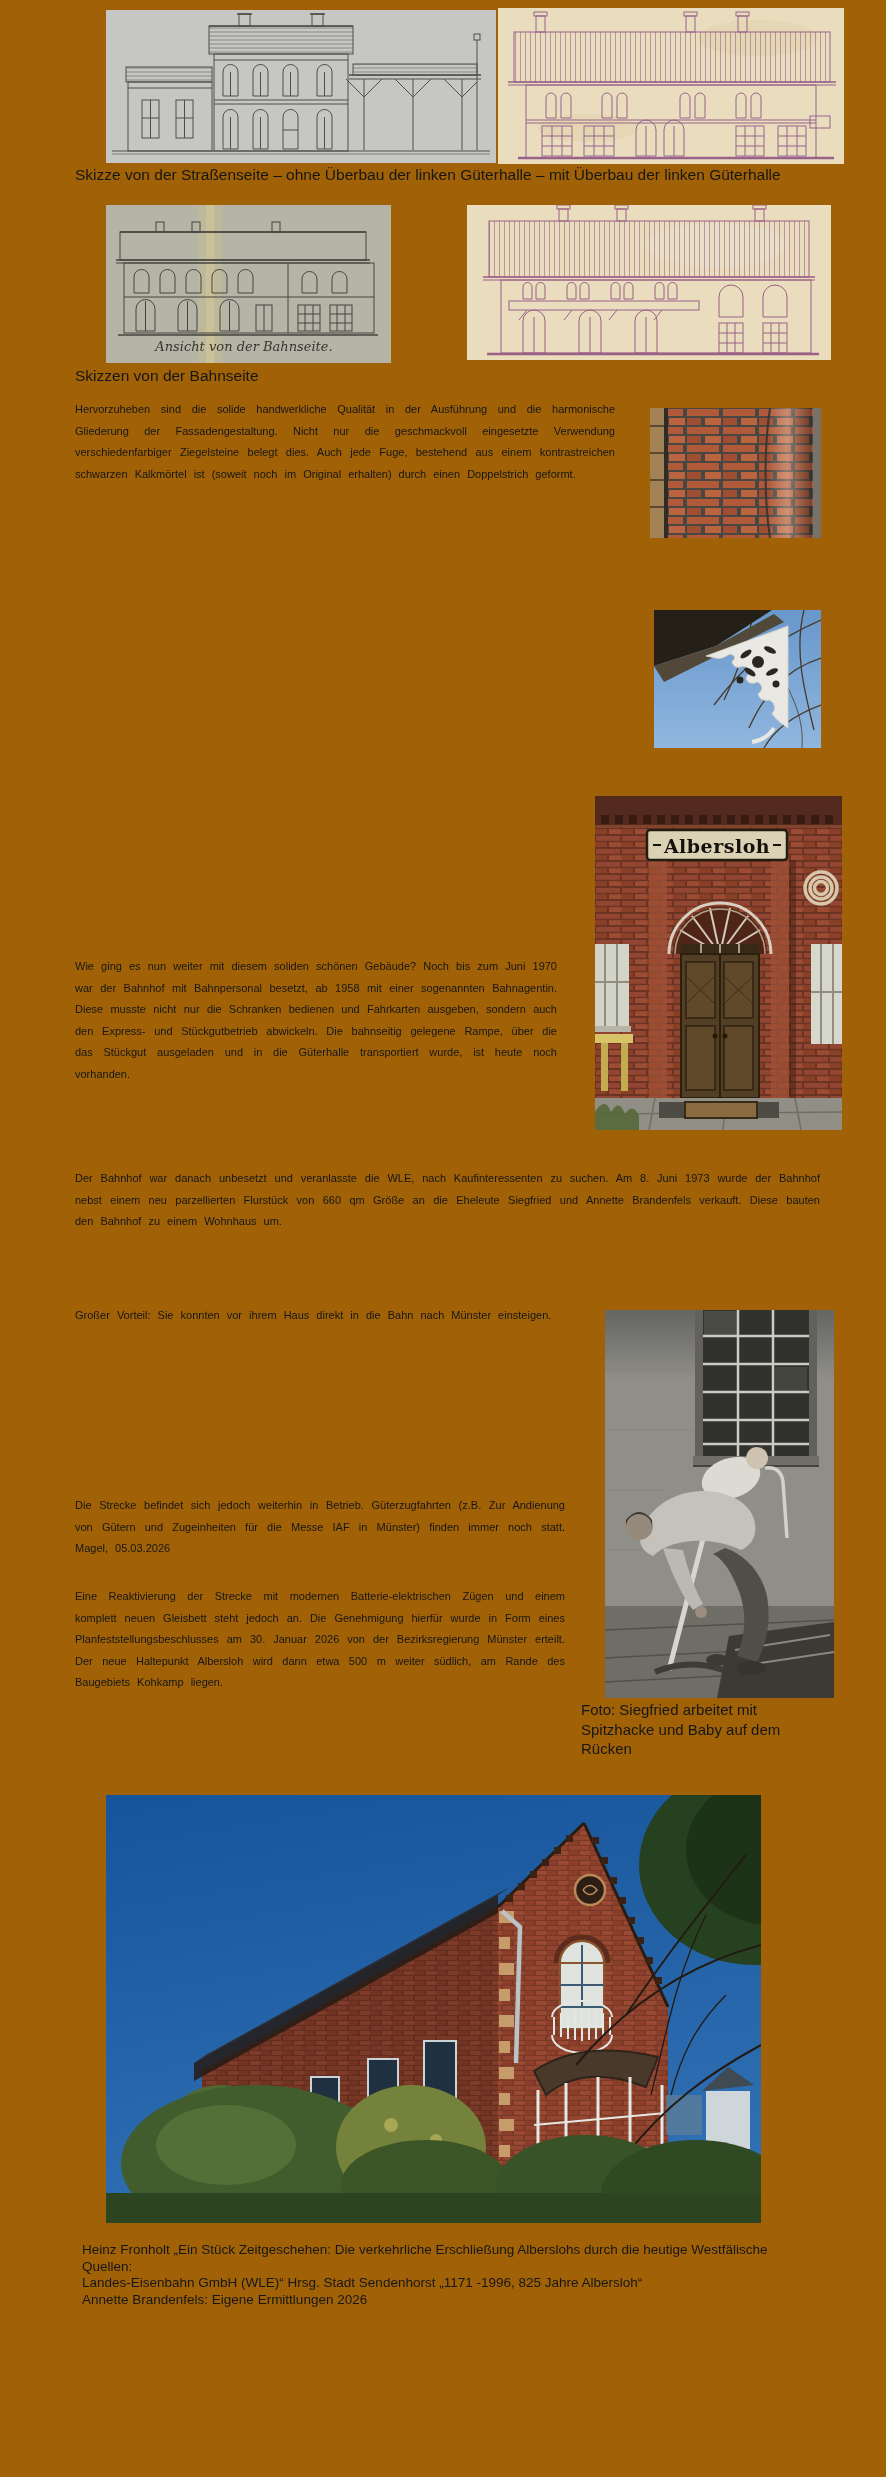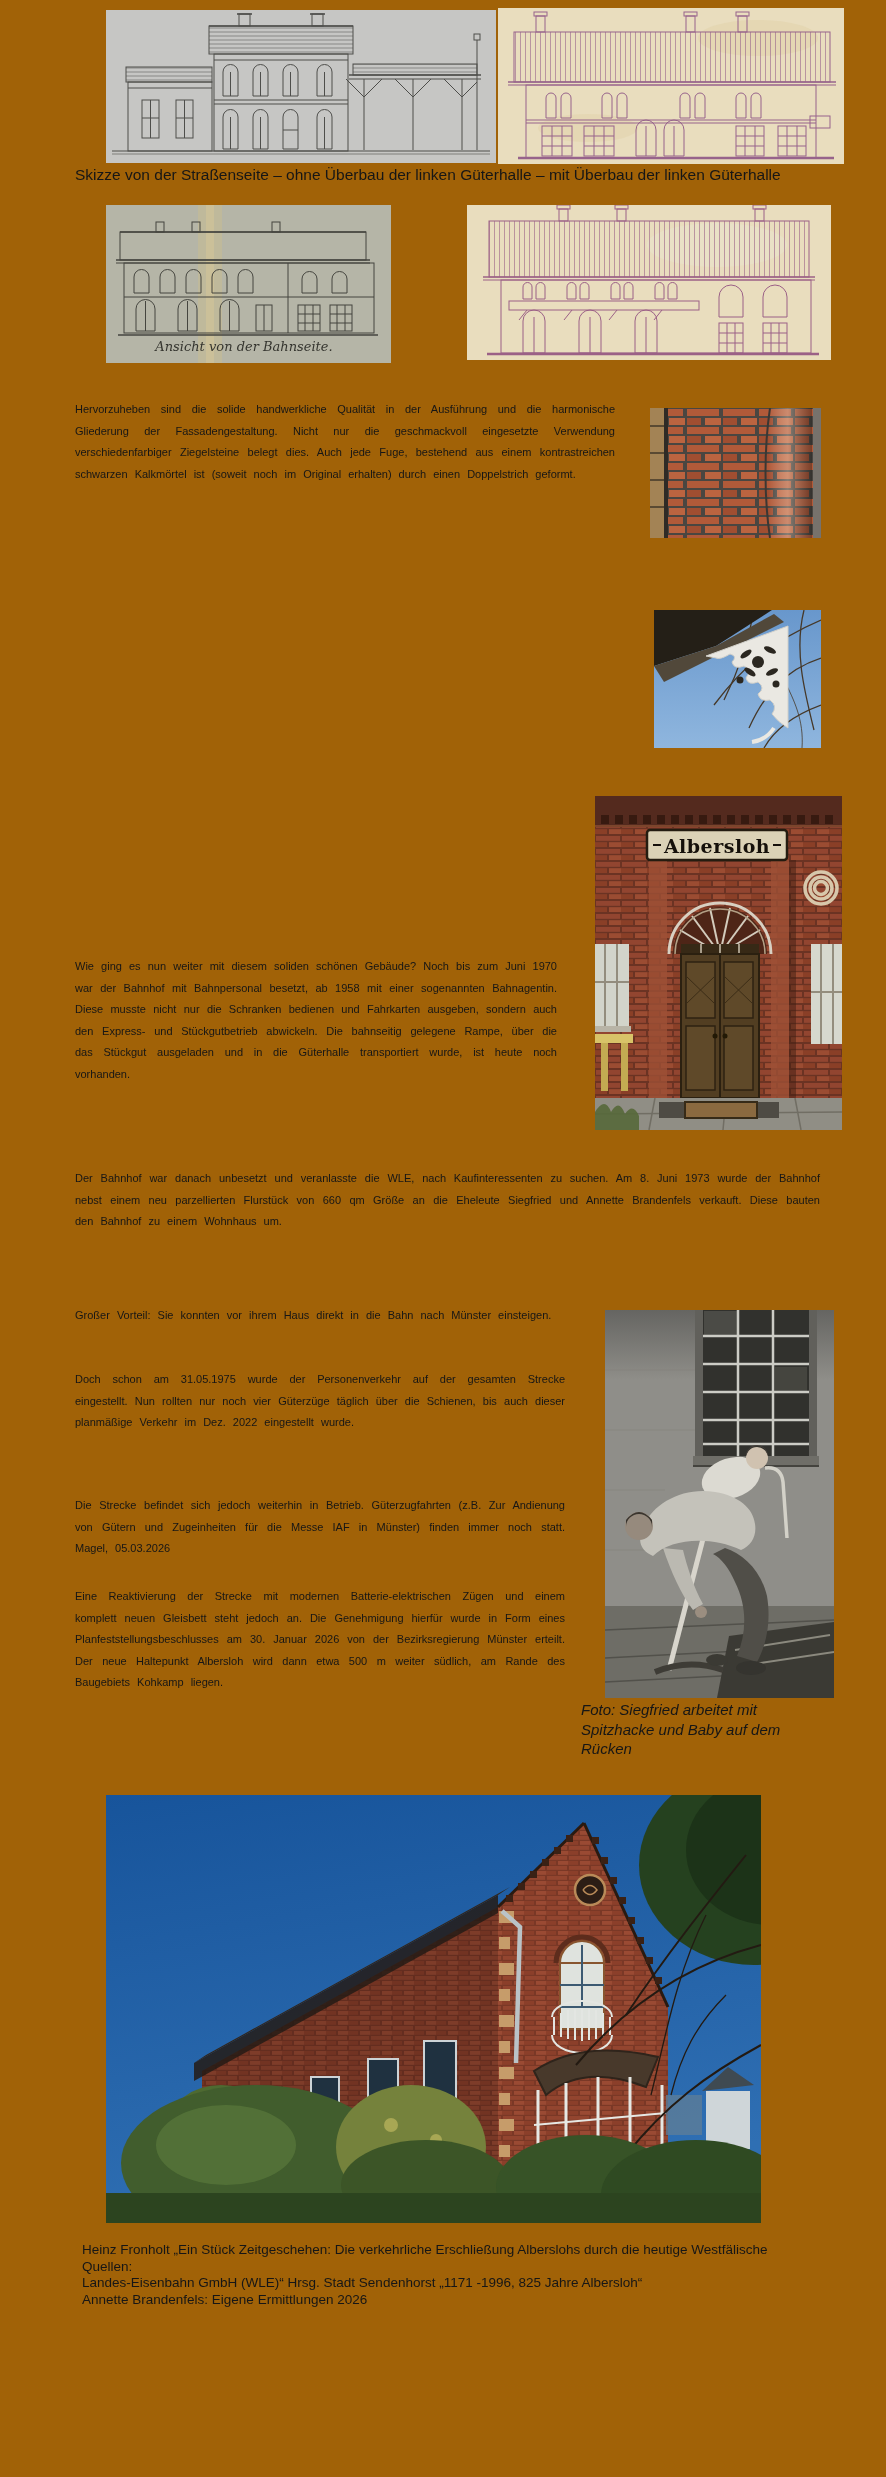--- a/index.html
+++ b/index.html
@@ -3,21 +3,21 @@
 <meta charset="utf-8">
 <style>
   html,body{margin:0;padding:0;background:#dcdcda;}
   .page{position:relative;width:886px;height:2477px;background:#a16207;
         font-family:"Liberation Sans",sans-serif;overflow:hidden;color:#151515;}
   .fig{position:absolute;display:block;line-height:0;padding-left:24px;}
   .fig svg{display:block;}
   .para{position:absolute;text-align:justify;font-size:11px;line-height:21.6px;
          word-spacing:4px;color:#161616;}
   .caption{position:absolute;font-size:15.5px;line-height:19px;color:#161616;}
-  .photo-caption{position:absolute;font-size:15px;line-height:19.5px;color:#161616;font-style:italic;}
+  .photo-caption{position:absolute;font-size:15px;line-height:19.5px;color:#161616;}
   .sources{position:absolute;font-size:13.5px;line-height:16.6px;color:#161616;}
   .src-line{white-space:nowrap;}
 </style>
 </head>
 <body>
 
 <div class="page">
 
   <span class="fig" style="left:82px;top:10px;">
     <svg width="390" height="153" viewBox="0 0 390 153">
@@ -248,20 +248,21 @@
         <rect x="296" y="118" width="24" height="30"></rect>
           <line x1="304" y1="118" x2="304" y2="148"></line>
           <line x1="312" y1="118" x2="312" y2="148"></line>
           <line x1="296" y1="128" x2="320" y2="128"></line>
           <line x1="296" y1="138" x2="320" y2="138"></line>
         <line x1="20" y1="149" x2="352" y2="149" stroke-width="2.5"></line>
       </g>
     </svg>
   </span>
 
+  <div class="caption" style="left:75px;top:366px;width:500px;">Skizzen von der Bahnseite</div>
 
   <div class="para" style="left:75px;top:399px;width:540px;">Hervorzuheben sind die solide handwerkliche Qualität in der Ausführung und die harmonische Gliederung der Fassadengestaltung. Nicht nur die geschmackvoll eingesetzte Verwendung verschiedenfarbiger Ziegelsteine belegt dies. Auch jede Fuge, bestehend aus einem kontrastreichen schwarzen Kalkmörtel ist (soweit noch im Original erhalten) durch einen Doppelstrich geformt.</div>
 
   <span class="fig" style="left:626px;top:408px;">
     <svg width="171" height="130" viewBox="0 0 171 130">
       <defs>
         <pattern id="bk1" width="36" height="18" patternUnits="userSpaceOnUse">
           <rect width="36" height="18" fill="#4a4641"></rect>
           <rect x="1" y="1" width="32" height="7" fill="#b15a39"></rect>
           <rect x="1" y="10" width="14" height="7" fill="#a04e31"></rect>
@@ -479,21 +480,20 @@
       <path d="M141,146 A11,11 0 0 1 163,146 L160,139 Q152,133 144,139 Z" fill="#46403a"></path>
       <path d="M160,158 q16,-2 18,14 l4,56" stroke="#d3d1c8" stroke-width="3.5" fill="none"></path>
       <path d="M36,224 C42,196 76,176 110,182 C134,186 148,198 150,214 C152,226 146,236 136,240 C106,226 66,228 48,246 C38,242 33,234 36,224 Z" fill="#c4c2ba"></path>
       <path d="M58,238 C66,262 76,284 88,300 L98,294 C88,276 82,256 78,240 Z" fill="#bbb9b1"></path>
       <circle cx="96" cy="302" r="6" fill="#9b8e80"></circle>
       <circle cx="34" cy="216" r="14" fill="#968a7d"></circle>
       <path d="M21,210 Q34,194 47,210 L47,217 A13,13 0 0 0 21,217 Z" fill="#3a352e"></path>
     </svg>
   </span>
 
-  <div class="para" style="left:75px;top:1369px;width:490px;">Doch schon am 31.05.1975 wurde der Personenverkehr auf der gesamten Strecke eingestellt. Nun rollten nur noch vier Güterzüge täglich über die Schienen, bis auch dieser planmäßige Verkehr im Dez. 2022 eingestellt wurde.</div>
 
   <div class="para" style="left:75px;top:1479px;width:490px;margin-top:16px;">Die Strecke befindet sich jedoch weiterhin in Betrieb. Güterzugfahrten (z.B. Zur Andienung von Gütern und Zugeinheiten für die Messe IAF in Münster) finden immer noch statt. Magel, 05.03.2026</div>
 
   <div class="para" style="left:75px;top:1586px;width:490px;">Eine Reaktivierung der Strecke mit modernen Batterie-elektrischen Zügen und einem komplett neuen Gleisbett steht jedoch an. Die Genehmigung hierfür wurde in Form eines Planfeststellungsbeschlusses am 30. Januar 2026 von der Bezirksregierung Münster erteilt. Der neue Haltepunkt Albersloh wird dann etwa 500 m weiter südlich, am Rande des Baugebiets Kohkamp liegen.</div>
 
   <div class="photo-caption" style="left:581px;top:1700px;width:250px;">Foto: Siegfried arbeitet mit Spitzhacke und Baby auf dem Rücken</div>
 
   <span class="fig" style="left:82px;top:1795px;">
     <svg width="655" height="428" viewBox="0 0 655 428">
       <defs>

